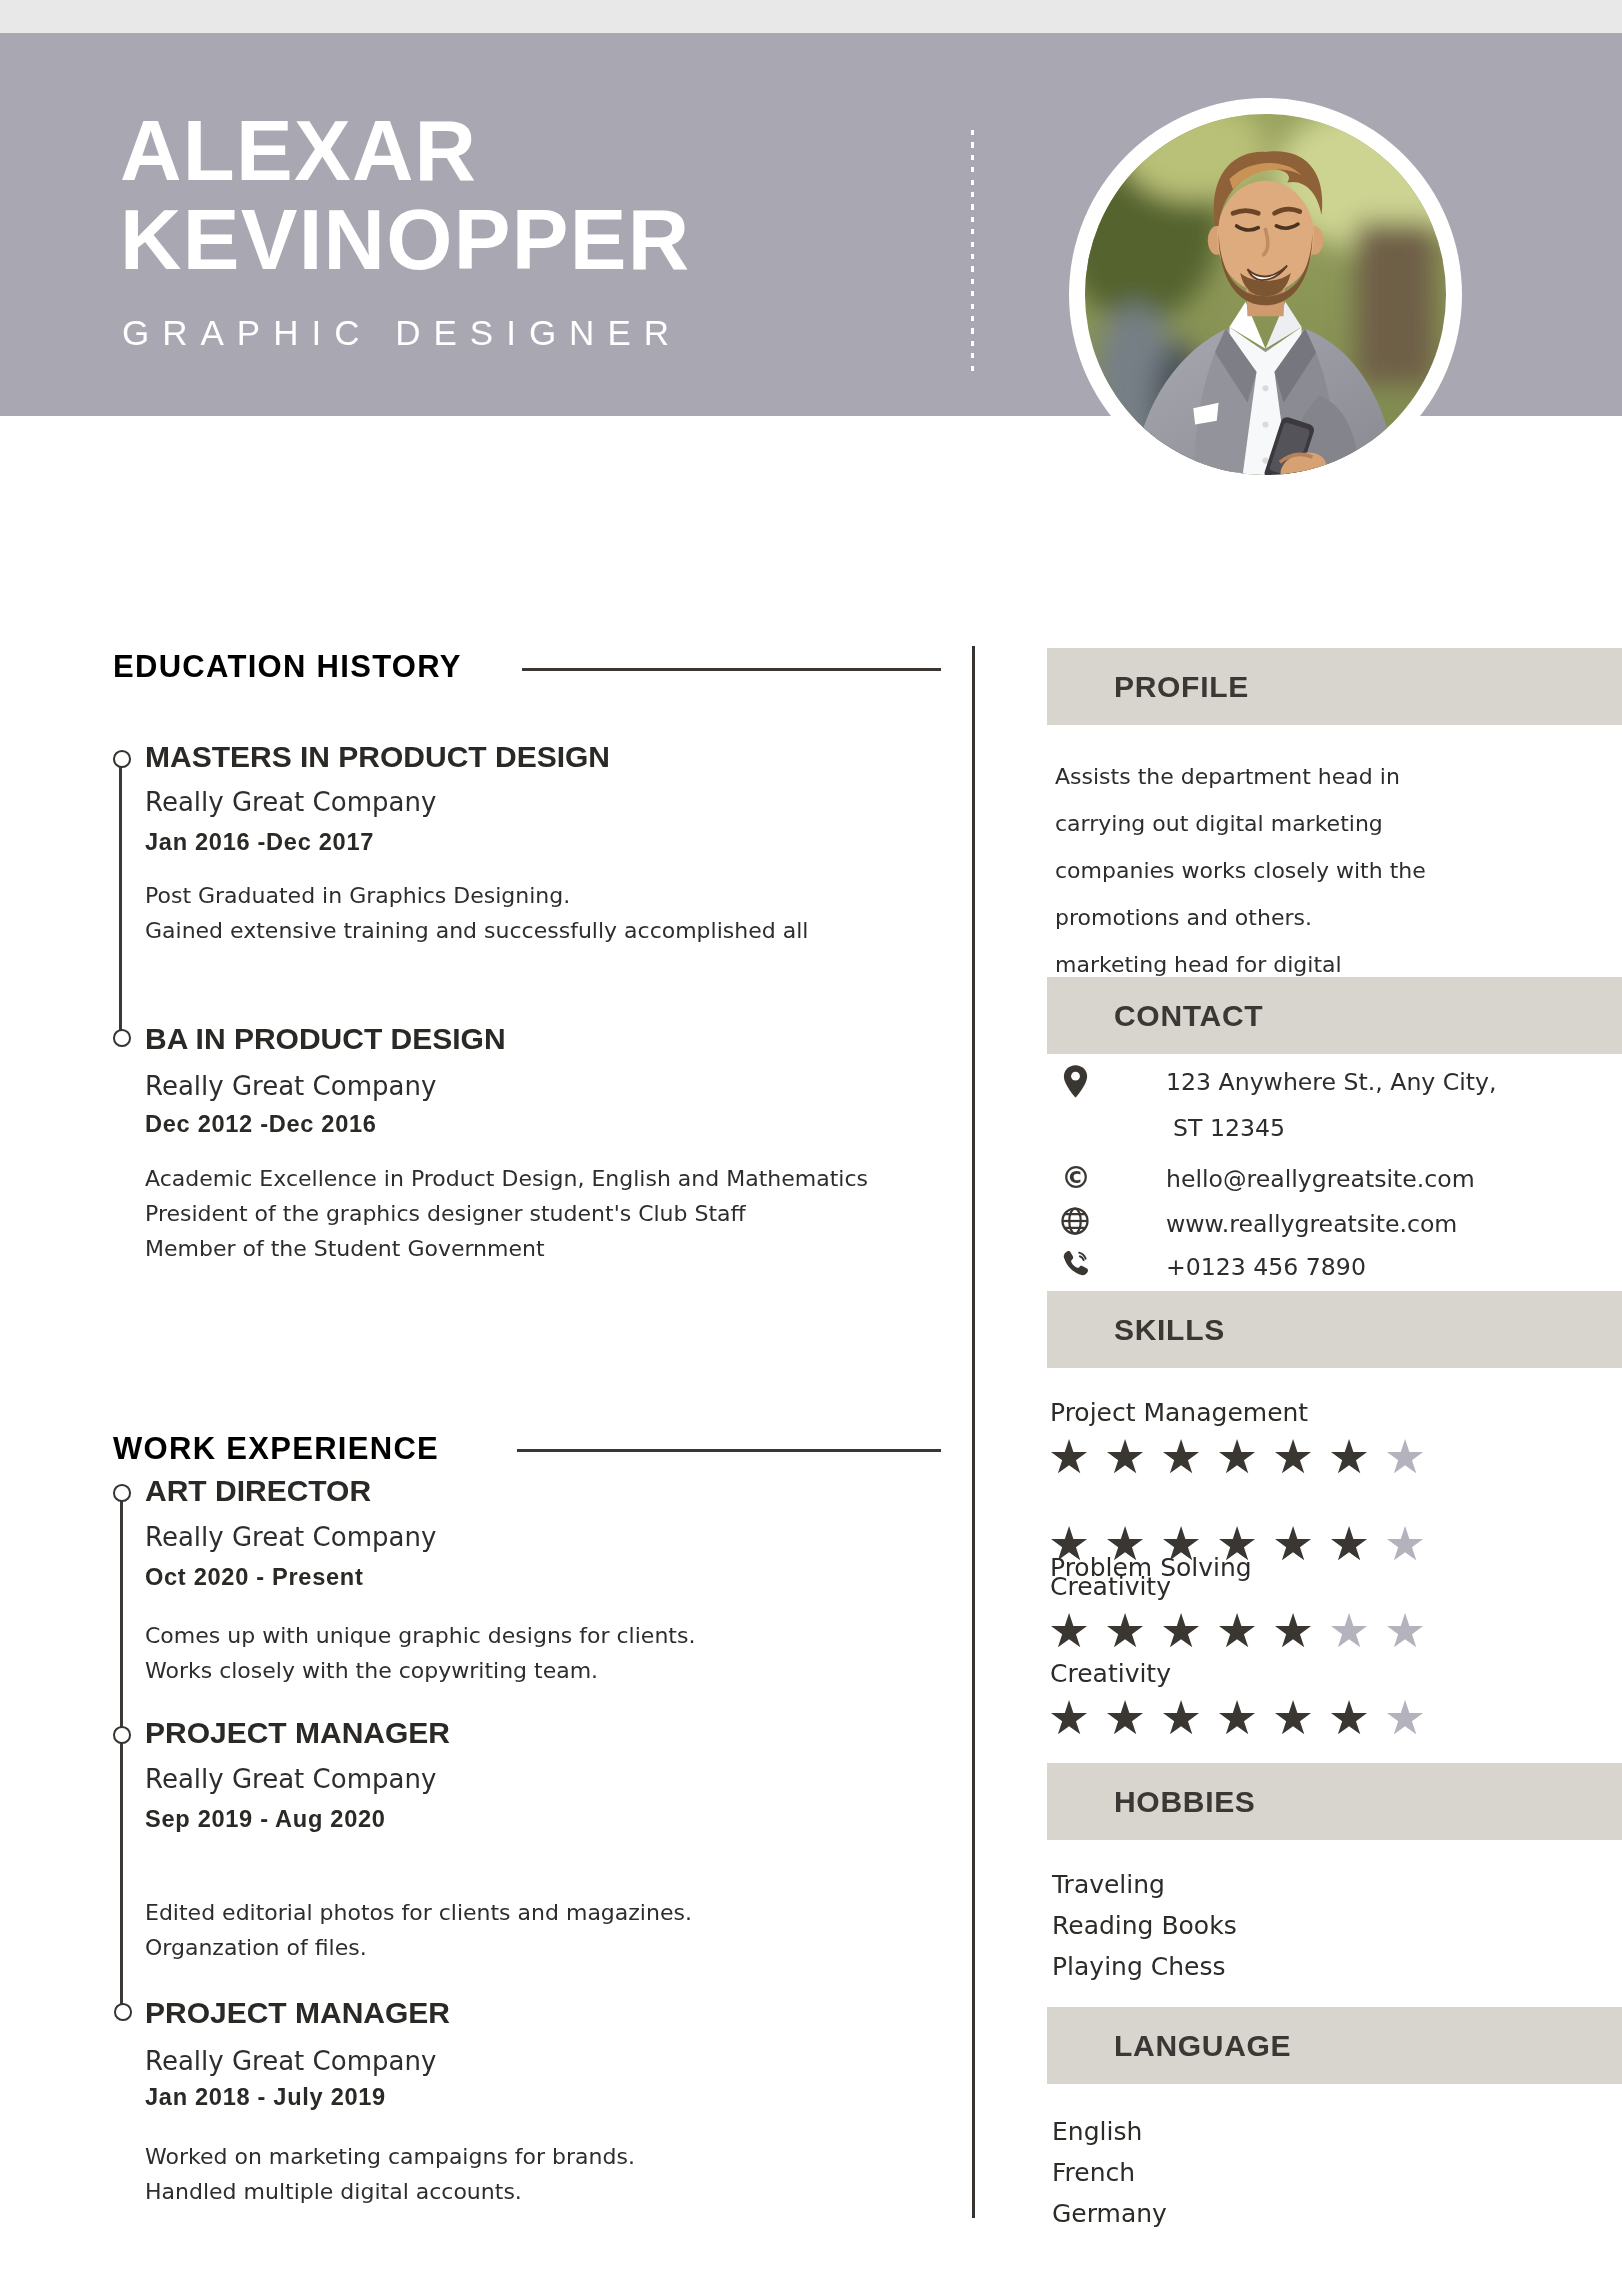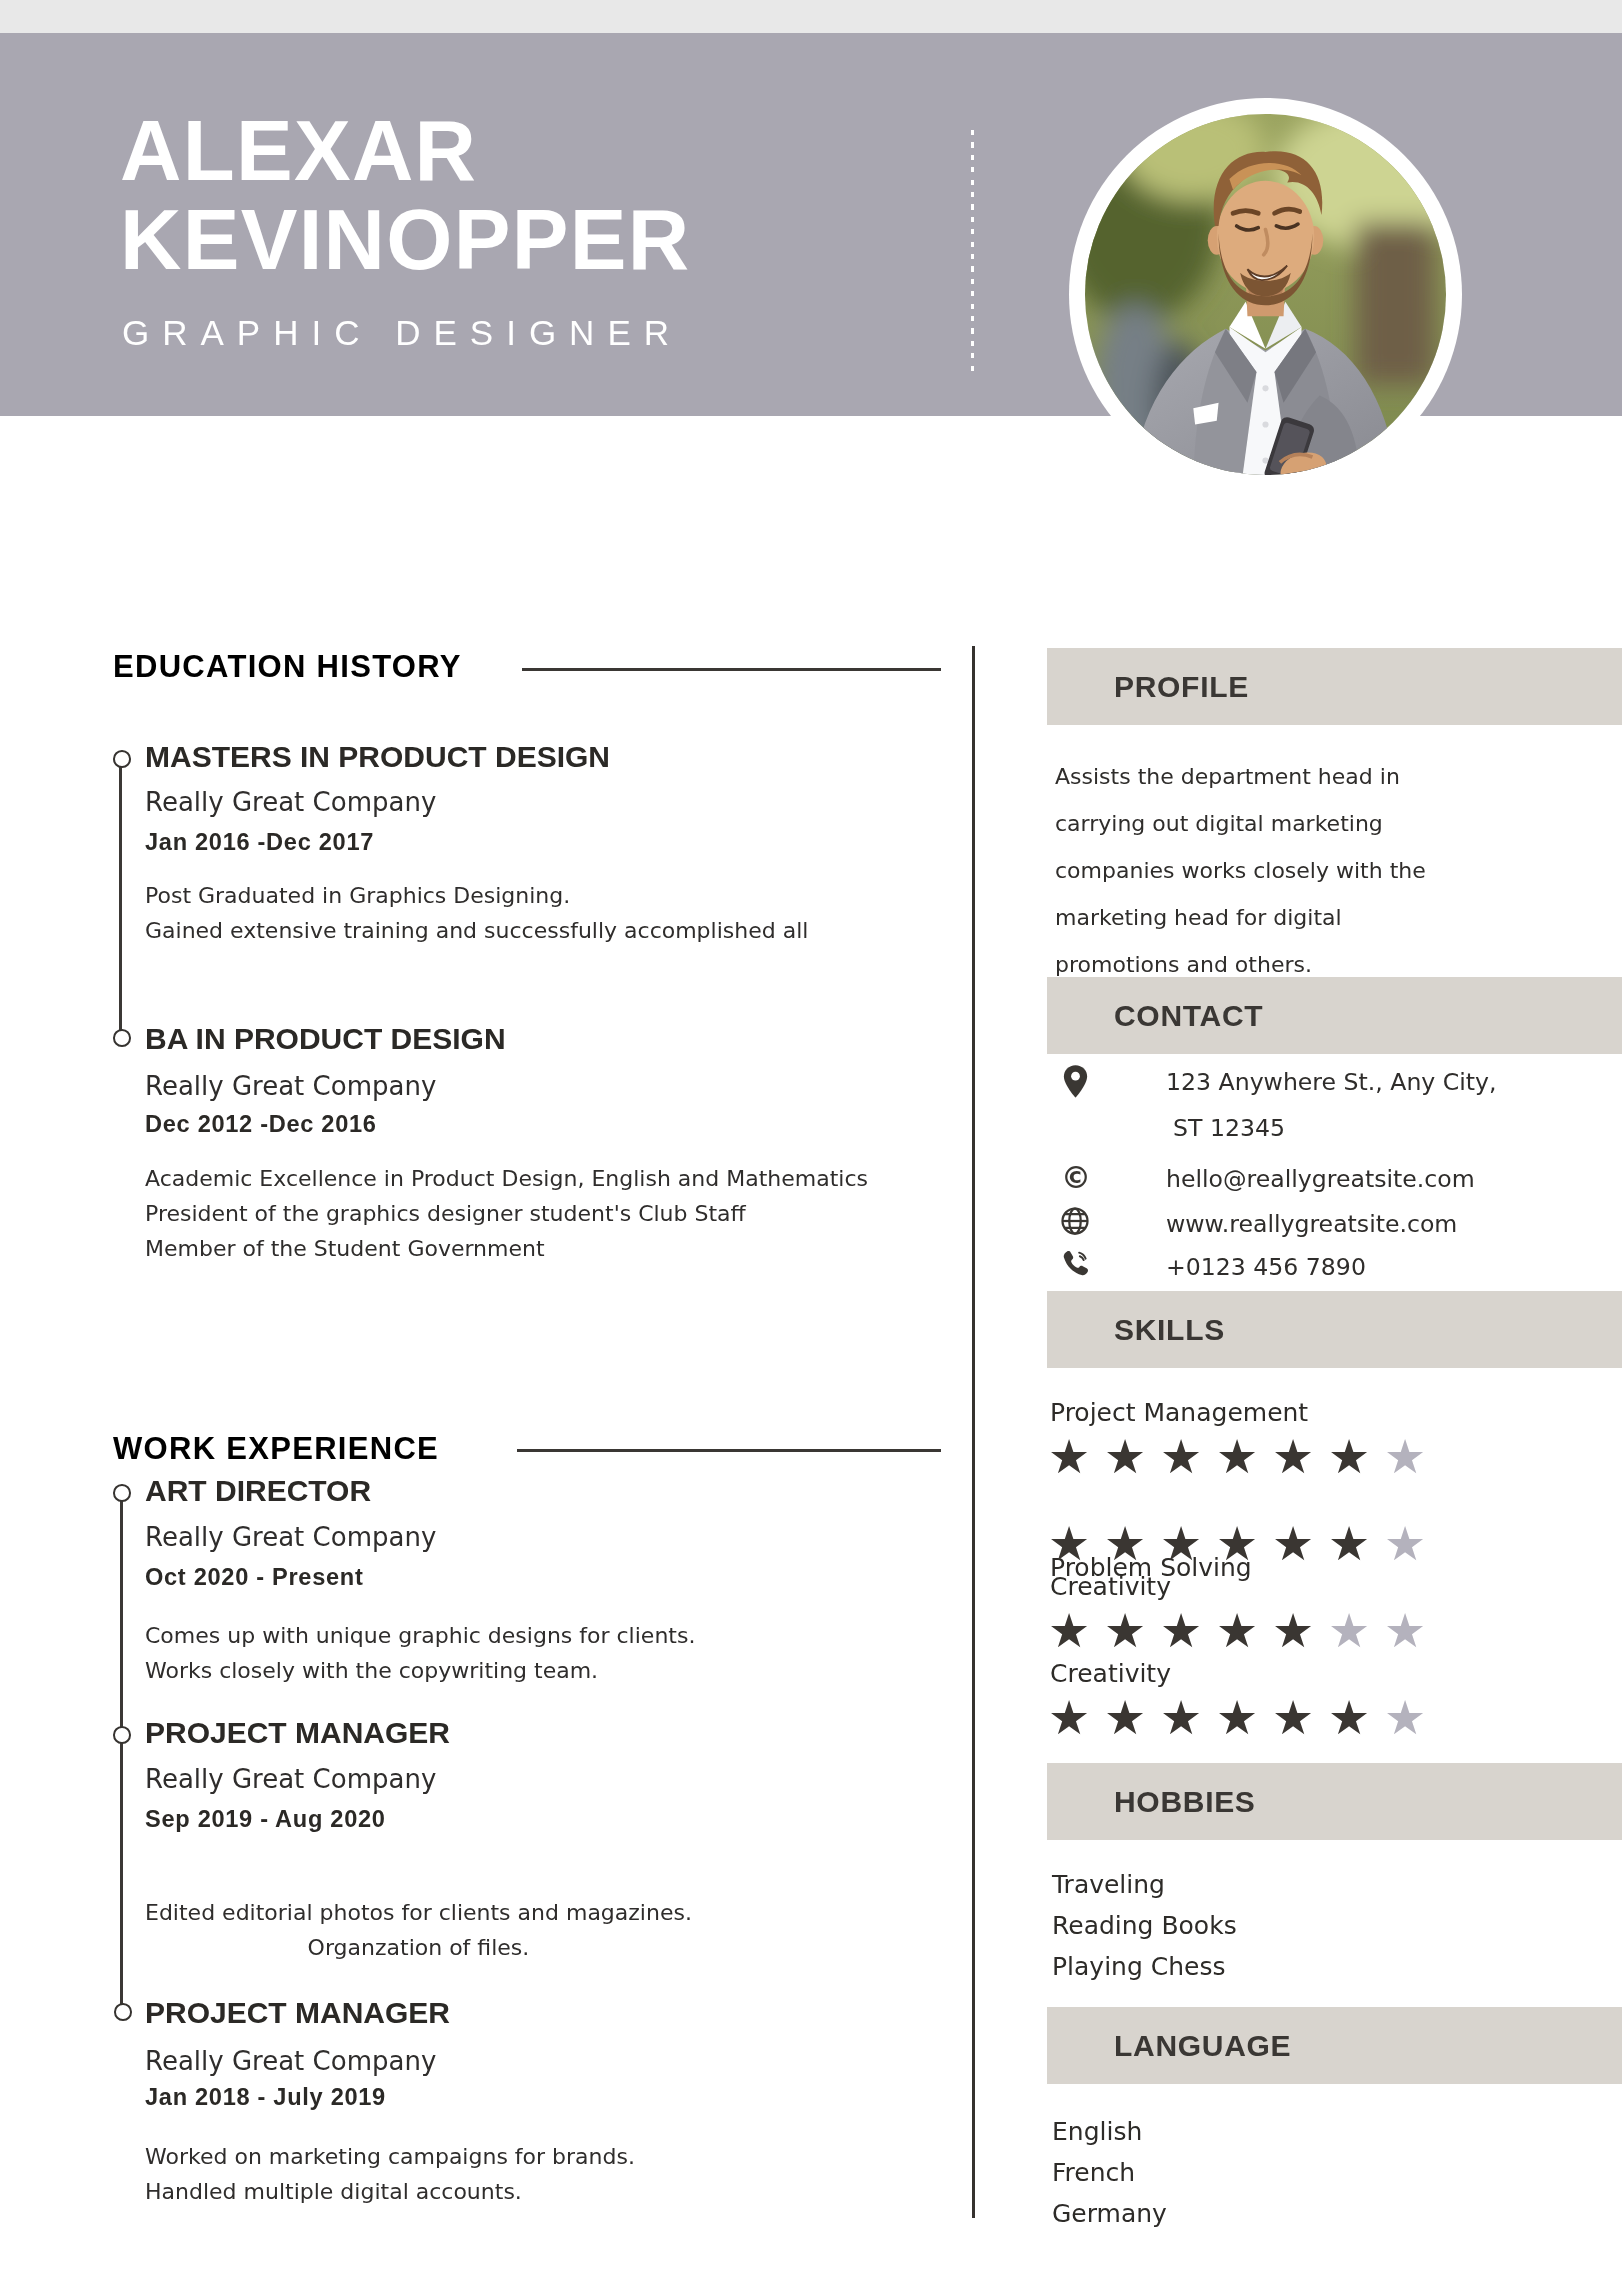--- a/index.html
+++ b/index.html
@@ -174,21 +174,21 @@
   <div class="company" style="top:1489px;">Really Great Company</div>
   <div class="dates" style="top:1531px;">Oct 2020 - Present</div>
   <div class="desc" style="top:1585px;">
     <div>Comes up with unique graphic designs for clients.</div>
     <div>Works closely with the copywriting team.</div>
   </div>
 
   <div class="entry-title" style="top:1683px;">PROJECT MANAGER</div>
   <div class="company" style="top:1731px;">Really Great Company</div>
   <div class="dates" style="top:1773px;">Sep 2019 - Aug 2020</div>
-  <div class="desc" style="top:1862px;text-align:center;">
+  <div class="desc" style="top:1862px;">
     <div>Edited editorial photos for clients and magazines.</div>
     <div>Organzation of files.</div>
   </div>
 
   <div class="entry-title" style="top:1963px;">PROJECT MANAGER</div>
   <div class="company" style="top:2013px;">Really Great Company</div>
   <div class="dates" style="top:2051px;">Jan 2018 - July 2019</div>
   <div class="desc" style="top:2106px;">
     <div>Worked on marketing campaigns for brands.</div>
     <div>Handled multiple digital accounts.</div>
@@ -196,22 +196,22 @@
 
   <div class="col-divider"></div>
 
   <div class="sec-box" style="top:615px;">
     <span>PROFILE</span>
   </div>
   <div class="r-par" style="top:720px;">
     <div>Assists the department head in</div>
     <div>carrying out digital marketing</div>
     <div>companies works closely with the</div>
+    <div>promotions and others.</div>
     <div>marketing head for digital</div>
-    <div>promotions and others.</div>
   </div>
 
   <div class="sec-box" style="top:944px;">
     <span>CONTACT</span>
   </div>
 
   <div class="c-icon" style="left:1060px;top:1031px;">
     <svg width="31" height="35" viewBox="0 0 24 27">
       <path d="M12,1 C6.8,1 3,5 3,9.6 C3,16 12,26 12,26 C12,26 21,16 21,9.6 C21,5 17.2,1 12,1 Z" fill="#3a3733"></path>
       <circle cx="12" cy="9.4" r="3.4" fill="#ffffff"></circle>

